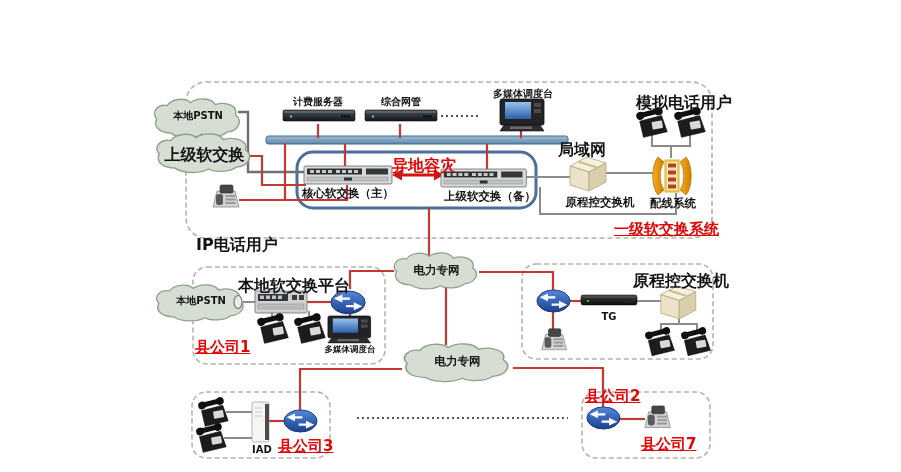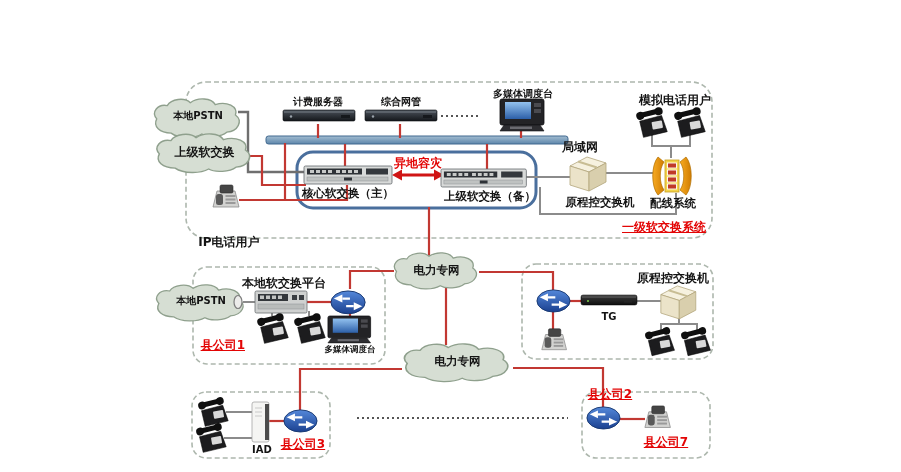--- a/index.html
+++ b/index.html
@@ -5,21 +5,21 @@
   html,body{margin:0;padding:0;background:#fff;}
   #stage{position:relative;width:901px;height:472px;background:#ffffff;overflow:hidden;
          font-family:"DejaVu Sans",sans-serif;}
   #net-svg{position:absolute;left:0;top:0;z-index:1;}
   .lbl{position:absolute;z-index:3;text-align:center;font-weight:bold;color:#141414;
        line-height:1.15;white-space:nowrap;}
   .red{color:#e30505;}
   .redu{color:#e30505;text-decoration:underline;}
   .left{text-align:right;}
   .s85{font-size:8.5px;} .s10{font-size:10px;} .s105{font-size:10px;}
-  .s11{font-size:12px;} .s115{font-size:11.5px;} .s12{font-size:12px;}
+  .s11{font-size:16px;} .s115{font-size:11.5px;} .s12{font-size:15px;}
 </style>
 </head>
 <body>
 
 <div id="stage">
 
 <svg id="net-svg" width="901" height="472" viewBox="0 0 901 472">
   <defs>
     <linearGradient id="busg" x1="0" y1="0" x2="0" y2="1">
       <stop offset="0" stop-color="#a3bdd1"></stop>

